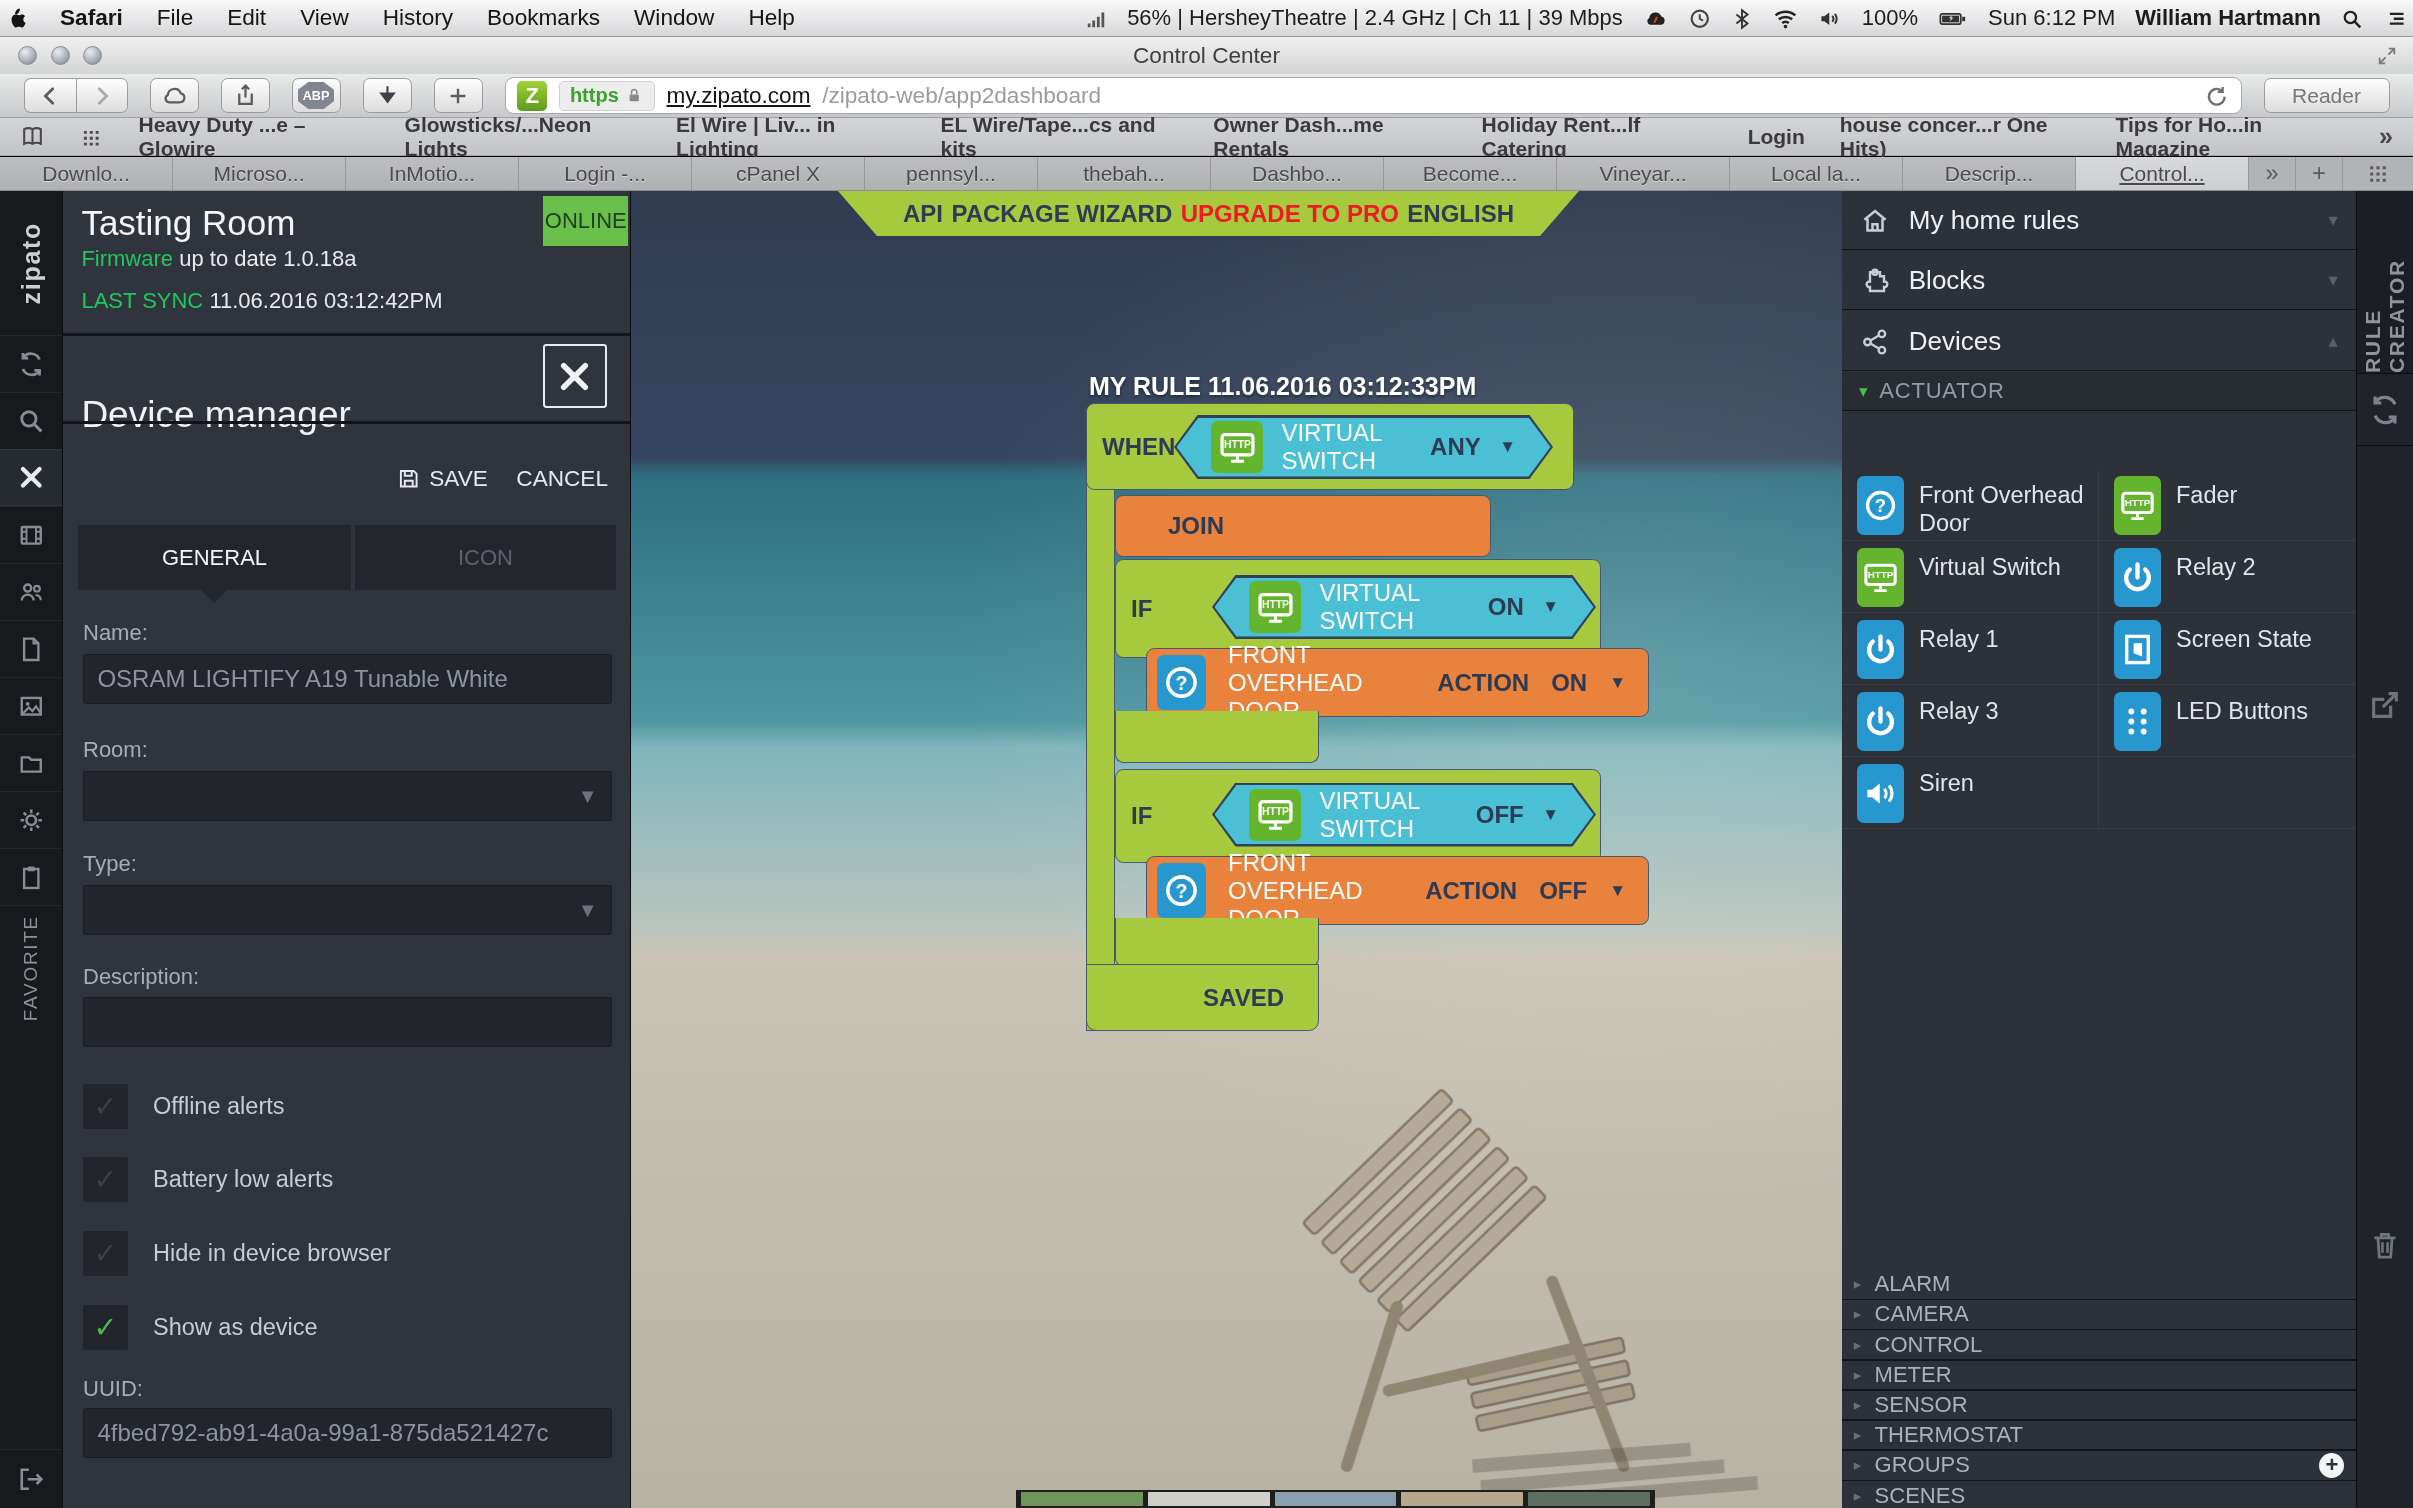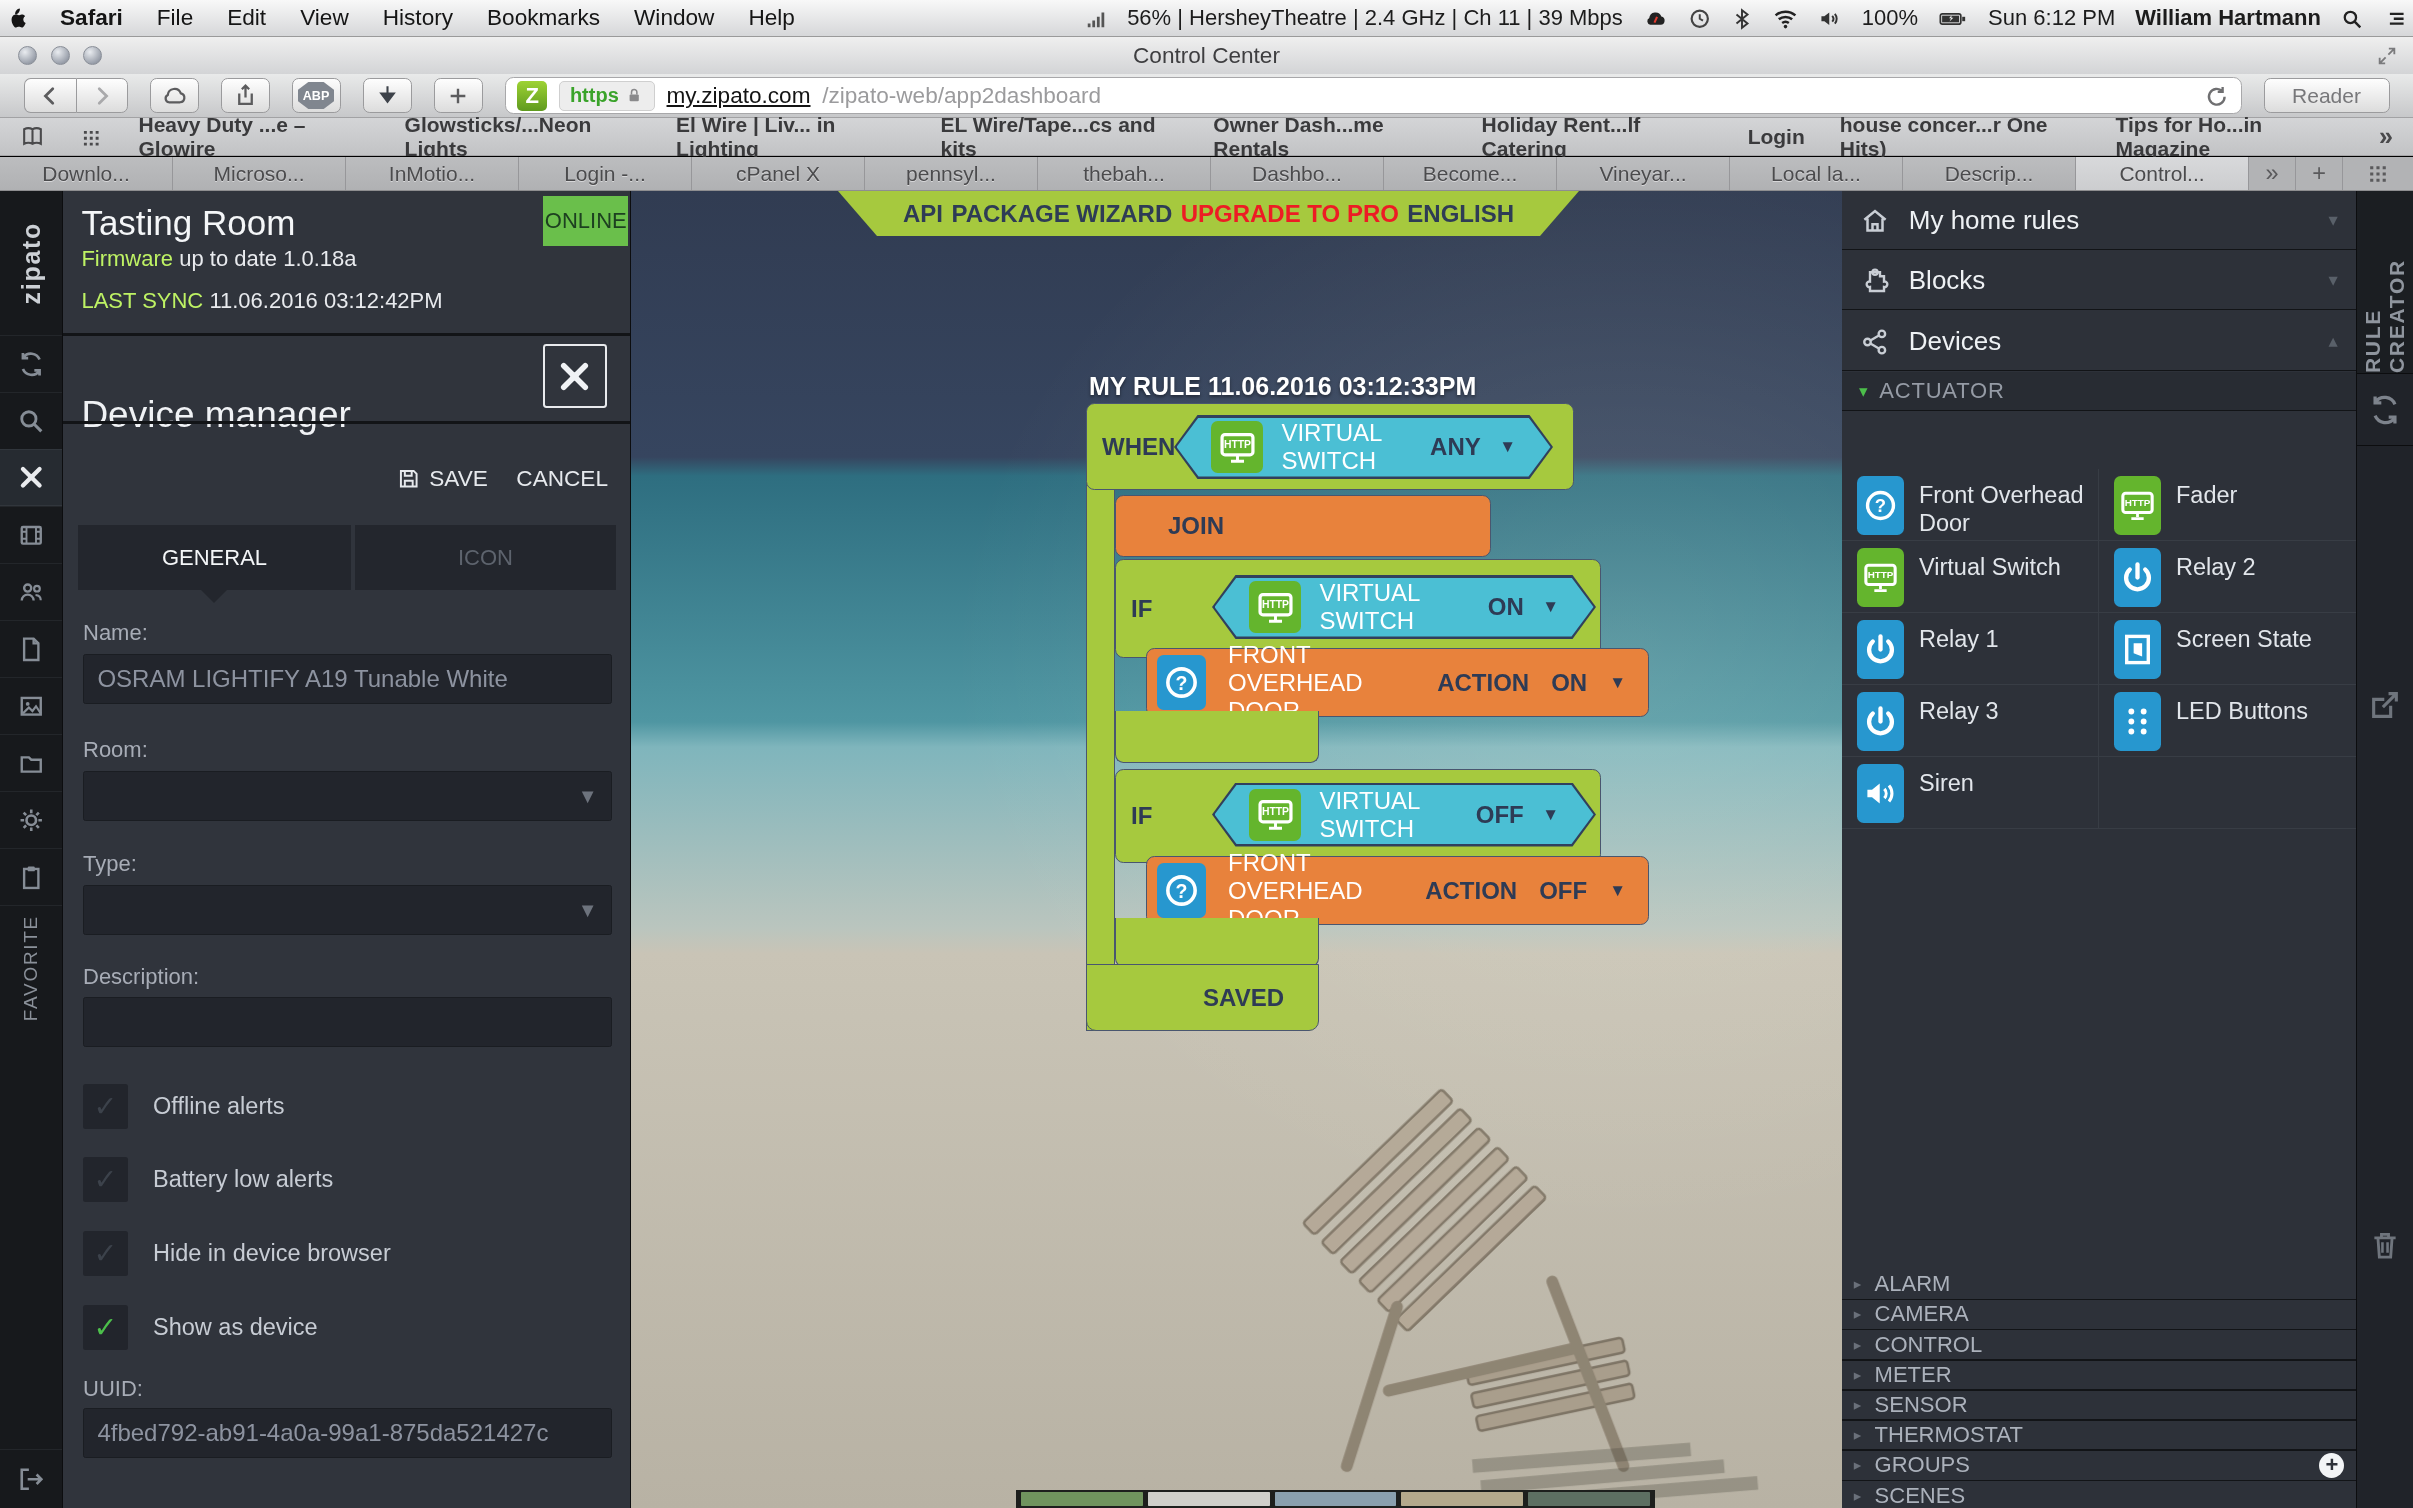--- a/index.html
+++ b/index.html
@@ -29,39 +29,39 @@
   #favicon{width:30px;height:30px;border-radius:5px;background:linear-gradient(#9ed334,#5f9a1e);color:#fff;font-weight:bold;font-size:22px;display:flex;align-items:center;justify-content:center;}
   #httpspill{display:flex;align-items:center;gap:6.7px;background:#ededed;border:0.8px solid #cfcfcf;border-radius:5px;padding:2.5px 10px;color:#3aa32a;font-weight:bold;font-size:20px;}
   #urlfield .host{color:#141414;text-decoration:underline;}
   #urlfield .path{color:#9b9b9d;}
   #urlfield .reload{margin-left:auto;color:#6f6f71;}
   #readerbtn{width:126px;height:35px;font-size:21px;color:#77777a;}
   #bookmarksbar{position:absolute;top:118px;left:0;width:2413px;height:38px;background:linear-gradient(#d4d5d7,#c2c3c5);border-bottom:0.8px solid #a5a5a7;display:flex;align-items:center;gap:35px;padding:0 20px;font-size:21px;font-weight:bold;color:#3a3a3c;z-index:40;}
   #bookmarksbar .ovf{margin-left:auto;font-size:25px;color:#4a4a4c;}
   #tabsbar{position:absolute;top:157px;left:0;width:2413px;height:34px;background:#b2b3b5;display:flex;z-index:40;border-bottom:0.8px solid #8e8e90;}
   .tab{flex:1;border-right:0.8px solid #97979a;display:flex;align-items:center;justify-content:center;font-size:21px;color:#4b4b4d;background:linear-gradient(#bcbdbf,#b0b1b3);text-shadow:0 0.8px 0 #d8d8da;}
-  .tab.active{background:linear-gradient(#d8d9db,#cccdcf);}
+  .tab.active{background:linear-gradient(#d8d9db,#cccdcf);text-decoration:underline;}
   .tabctl{width:47px;display:flex;align-items:center;justify-content:center;color:#5a5a5c;font-size:23.5px;border-right:0.8px solid #97979a;}
   
   #content{position:absolute;top:191px;left:0;width:2413px;height:1317px;display:flex;background:#17191c;}
   
   #sidebar{width:62px;background:#17191c;display:flex;flex-direction:column;align-items:center;flex-shrink:0;}
   .vtext{writing-mode:vertical-rl;transform:rotate(180deg);letter-spacing:1.7px;}
   #logo{height:144px;display:flex;align-items:center;justify-content:center;color:#ccd0d5;font-size:25px;font-weight:bold;}
   .slot{width:62px;height:57px;display:flex;align-items:center;justify-content:center;color:#868d96;border-top:0.8px solid #23262a;}
   .slot.active{background:#262b31;color:#e9ebee;border-top:0.8px solid #31363c;border-bottom:0.8px solid #31363c;}
   #fav{height:126px;display:flex;align-items:center;justify-content:center;color:#8a9099;font-size:19px;border-top:0.8px solid #23262a;width:62px;}
   #exit-slot{margin-top:auto;border-top:0.8px solid #23262a;height:59px;}
   
   #panel{width:569px;background:#30343c;position:relative;border-left:1.7px solid #0c0d0f;border-right:1.7px solid #0c0d0f;flex-shrink:0;font-size:22.6px;}
   .divide{position:absolute;left:0;width:100%;height:2.5px;background:#121417;}
   #ctl-name{top:11.7px;left:18.4px;font-size:35px;color:#f4f6f8;font-weight:300;}
   #online{top:5px;right:1.7px;width:85px;height:50px;background:#6abf4b;color:#1d4020;font-size:22px;display:flex;align-items:center;justify-content:center;}
   .kv{left:18.4px;color:#e8eaee;font-size:22px;}
-  .kv .k{color:#bef264;}
+  .kv .k{color:#22c55e;}
   #dm-title{top:159px;left:18.4px;font-size:37px;font-weight:300;color:#f0f2f5;margin-top:44px;}
   #dm-icon{top:153px;right:23.5px;width:64px;height:64px;border:2.5px solid #e8eaed;border-radius:3.4px;color:#f0f2f5;display:flex;align-items:center;justify-content:center;}
   #saverow{top:275px;right:22px;display:flex;align-items:center;gap:28.5px;color:#e6e9ed;font-size:22.6px;}
   #saverow .w{display:flex;align-items:center;gap:8.4px;}
   .ptab{top:334px;height:65px;background:#23262d;display:flex;align-items:center;justify-content:center;font-size:22px;}
   #tab-general{left:15px;width:273px;color:#f4f6f8;}
   #tab-icon{left:292px;width:261px;color:#5d636d;}
   #gen-notch{top:399px;left:138px;width:0;height:0;border-left:13.4px solid transparent;border-right:13.4px solid transparent;border-top:13.4px solid #23262d;}
   .flabel{left:20px;color:#a7acb6;font-size:22px;}
   .finput{left:20px;width:529px;height:50px;background:#22252c;border:0.8px solid #1a1d22;border-radius:2.5px;color:#8d93a0;font-size:24px;display:flex;align-items:center;padding:0 13.4px;}

